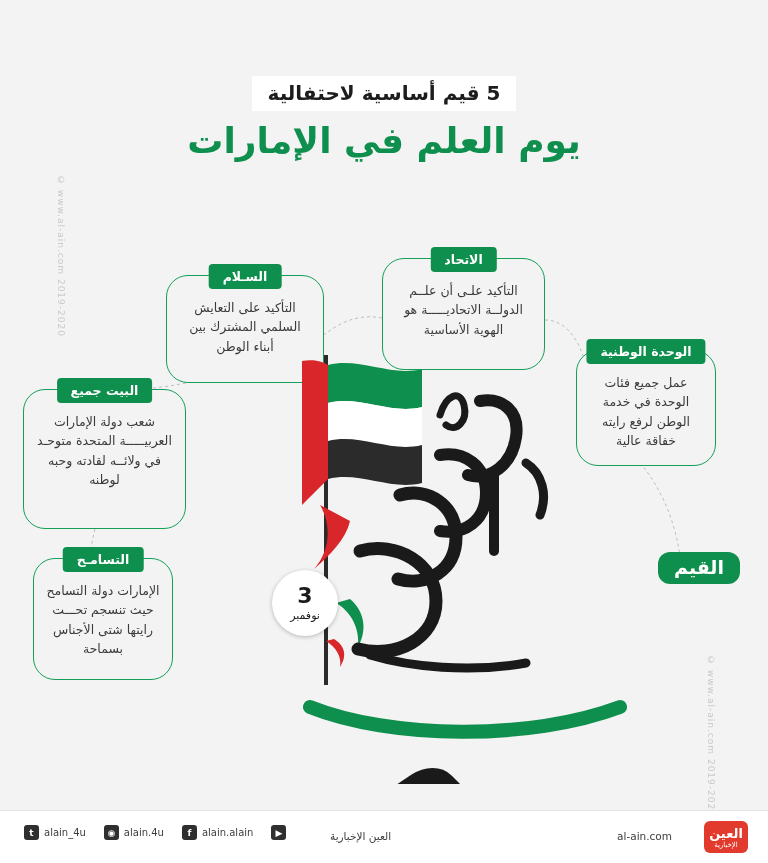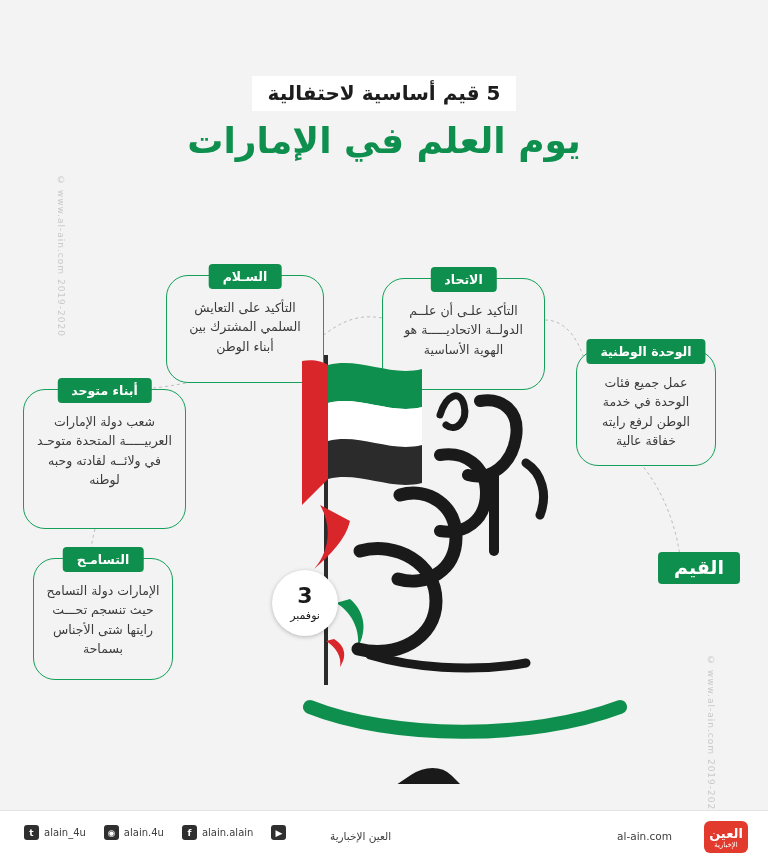--- a/index.html
+++ b/index.html
@@ -44,30 +44,30 @@
     color:#3b3b3b;
     font-size:12.5px;line-height:1.55;
     padding:22px 12px 14px 12px;
     box-sizing:border-box;
   }
   .bubble .label{
     position:absolute;top:-12px;left:50%;transform:translateX(-50%);
     background:#0f8f4d;color:#fff;font-size:12.5px;font-weight:bold;
     padding:3px 14px;border-radius:4px;white-space:nowrap;
   }
-  .b-union   {width:163px;height:112px;left:382px;top:258px;margin-top:20px;}
+  .b-union   {width:163px;height:112px;left:382px;top:258px;}
   .b-peace   {width:158px;height:108px;left:166px;top:275px;}
   .b-national{width:140px;height:116px;left:576px;top:350px;}
   .b-home    {width:163px;height:140px;left:23px;top:389px;}
   .b-tolerance{width:140px;height:122px;left:33px;top:558px;}
 
   .values-tag{
     position:absolute;right:28px;top:552px;
     background:#0f8f4d;color:#fff;font-weight:bold;font-size:19px;
-    padding:4px 16px 6px 16px;border-radius:4px;direction:rtl;
+    padding:4px 16px 6px 16px;border-radius:12px;direction:rtl;
   }
 
   
   svg.connectors{position:absolute;inset:0;width:768px;height:863px;pointer-events:none;}
 
   
   .art{position:absolute;left:250px;top:355px;width:420px;height:450px;}
   .date-badge{
     position:absolute;left:272px;top:570px;width:66px;height:66px;border-radius:50%;
     background:#fff;box-shadow:0 1px 4px rgba(0,0,0,.25);
@@ -135,21 +135,21 @@
     <div class="label">السـلام</div>
     <div class="body">التأكيد على التعايش السلمي المشترك بين أبناء الوطن</div>
   </div>
 
   <div class="bubble b-national">
     <div class="label">الوحدة الوطنية</div>
     <div class="body">عمل جميع فئات الوحدة في خدمة الوطن لرفع رايته خفاقة عالية</div>
   </div>
 
   <div class="bubble b-home">
-    <div class="label">أبناء متوحد</div>
+    <div class="label">البيت جميع</div>
     <div class="body">شعب دولة الإمارات العربيـــــة المتحدة متوحـد في ولائــه لقادته وحبه لوطنه</div>
   </div>
 
   <div class="bubble b-tolerance">
     <div class="label">التسامـح</div>
     <div class="body">الإمارات دولة التسامح حيث تنسجم تحـــت رايتها شتى الأجناس بسماحة</div>
   </div>
 
   <div class="values-tag">القيم</div>
 

